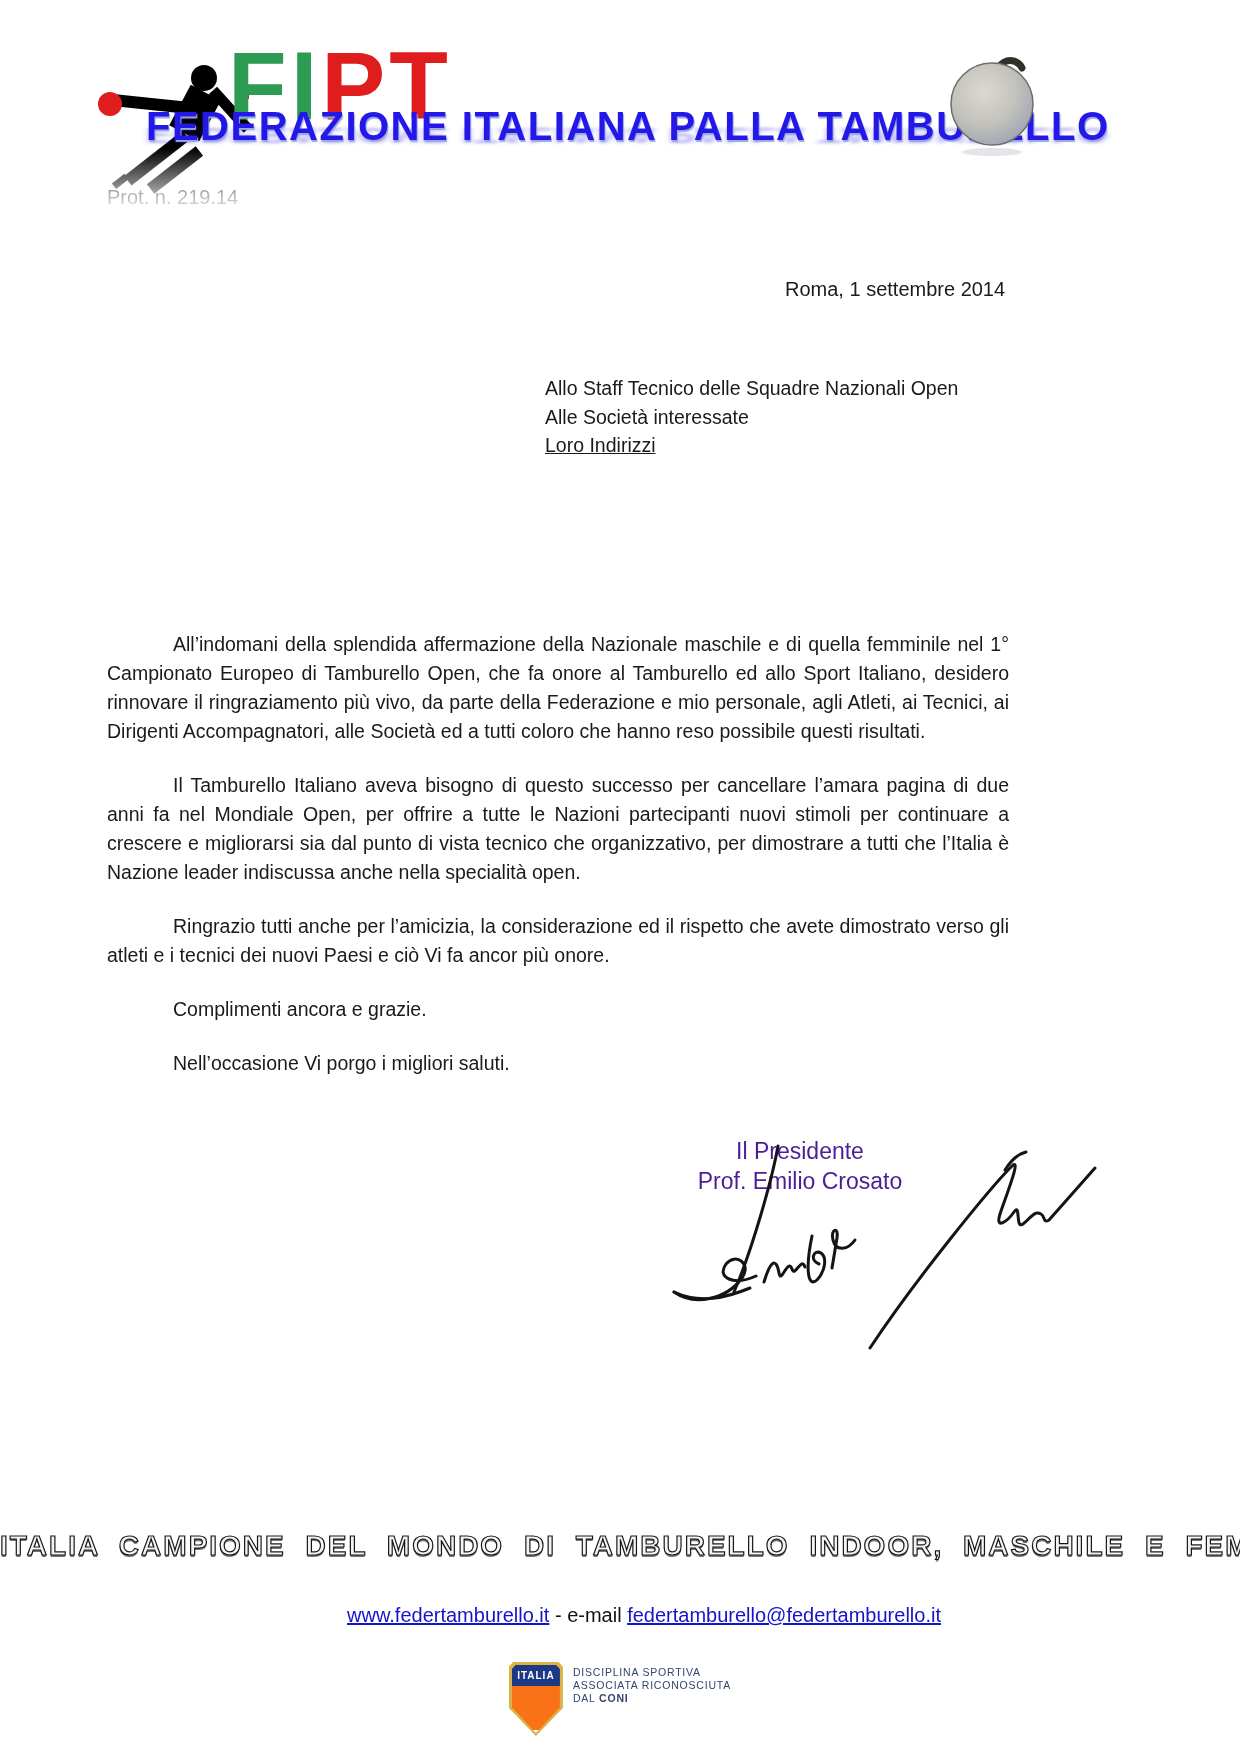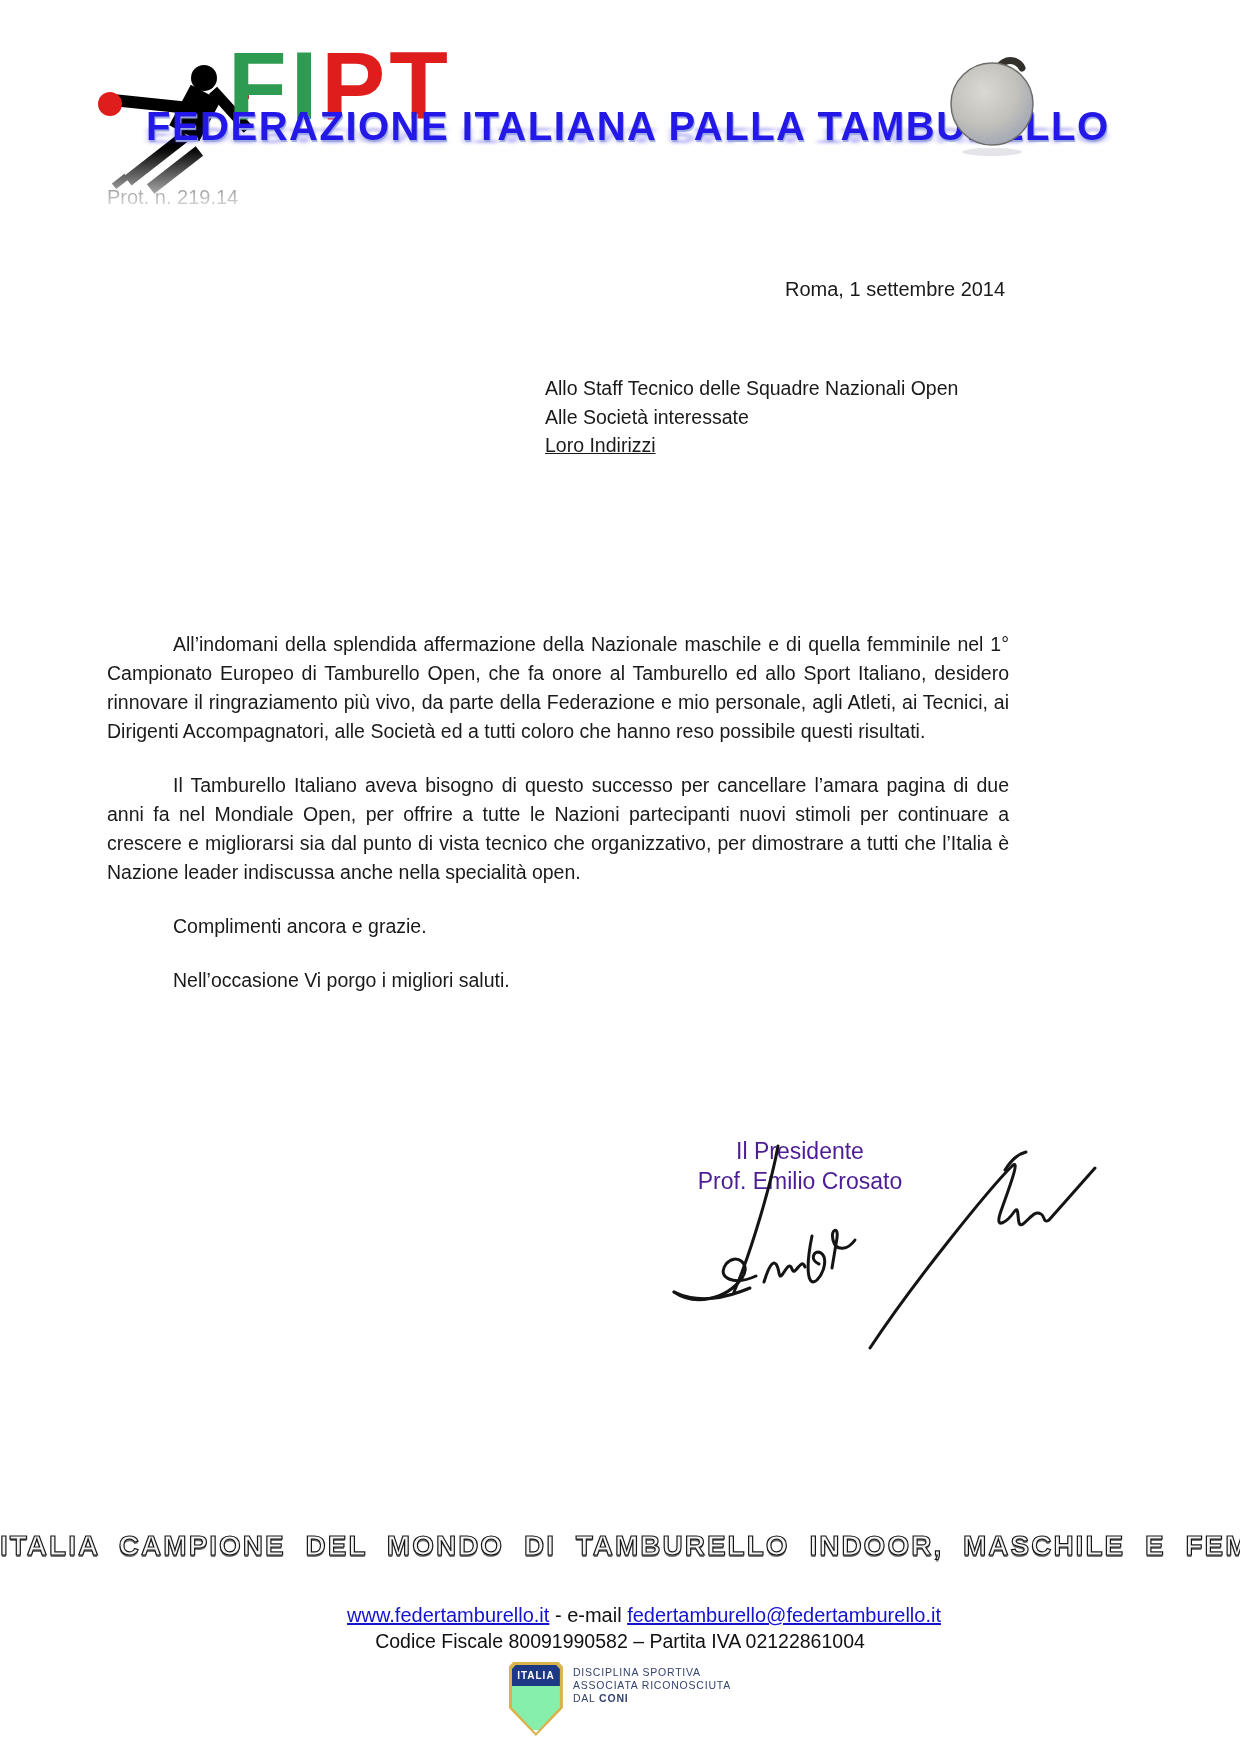--- a/index.html
+++ b/index.html
@@ -64,21 +64,21 @@
   .addr{position:absolute;left:0;top:1578px;width:1240px;text-align:center;font-size:20px;color:#111;}
   .linksline{position:absolute;left:0;top:1604px;width:1240px;text-align:center;font-size:20px;color:#111;margin-left:24px;}
   .linksline a{color:#1414cc;text-decoration:underline;}
   .fiscal{position:absolute;left:0;top:1630px;width:1240px;text-align:center;font-size:19.5px;color:#111;}
 
   .coni-badge{position:absolute;left:0;top:1662px;width:1240px;display:flex;justify-content:center;}
   .badge-inner{display:flex;align-items:flex-start;gap:10px;}
   .shield{width:54px;height:74px;background:#d9b34a;
     clip-path:polygon(8% 0,92% 0,100% 6%,100% 62%,50% 100%,0 62%,0 6%);
     display:flex;align-items:stretch;justify-content:stretch;}
-  .shield-in{margin:3px;flex:1;background:#86efac;
+  .shield-in{margin:3px;flex:1;background:#f97316;
     clip-path:polygon(8% 0,92% 0,100% 6%,100% 62%,50% 100%,0 62%,0 6%);
     display:flex;flex-direction:column;gap:44px;}
   .shield-top{height:21px;background:#1d3884;color:#fff;font-size:10px;font-weight:700;
     letter-spacing:1px;display:flex;align-items:center;justify-content:center;}
   .shield-flag{flex:1;display:flex;}
   .shield-flag .f1{flex:1;background:#169a4b;}
   .shield-flag .f2{flex:1;background:#ffffff;}
   .shield-flag .f3{flex:1;background:#d3212c;}
   .badge-text{font-size:10.5px;line-height:13px;letter-spacing:.8px;color:#35436f;padding-top:4px;}
   .badge-text b{font-weight:800;}
@@ -137,20 +137,21 @@
 
   <div class="recipients">
     <div>Allo Staff Tecnico delle Squadre Nazionali Open</div>
     <div>Alle Società interessate</div>
     <div class="ul">Loro Indirizzi</div>
   </div>
 
   <div class="body-text">
     <p>All’indomani della splendida affermazione della Nazionale maschile e di quella femminile nel 1° Campionato Europeo di Tamburello Open, che fa onore al Tamburello ed allo Sport Italiano, desidero rinnovare il ringraziamento più vivo, da parte della Federazione e mio personale, agli Atleti, ai Tecnici, ai Dirigenti Accompagnatori, alle Società ed a tutti coloro che hanno reso possibile questi risultati.</p>
     <p>Il Tamburello Italiano aveva bisogno di questo successo per cancellare l’amara pagina di due anni fa nel Mondiale Open, per offrire a tutte le Nazioni partecipanti nuovi stimoli per continuare a crescere e migliorarsi sia dal punto di vista tecnico che organizzativo, per dimostrare a tutti che l’Italia è Nazione leader indiscussa anche nella specialità open.</p>
+    <p>Ringrazio tutti anche per l’amicizia, la considerazione ed il rispetto che avete dimostrato verso gli atleti e i tecnici dei nuovi Paesi e ciò Vi fa ancor più onore.</p>
     <p class="no-justify">Complimenti ancora e grazie.</p>
     <p class="no-justify">Nell’occasione Vi porgo i migliori saluti.</p>
   </div>
 
   <div class="sig-block">
     <div>Il Presidente</div>
     <div>Prof. Emilio Crosato</div>
   </div>
   <svg class="sig-svg" width="440" height="220" viewBox="0 0 440 220">
     <g fill="none" stroke="#141414" stroke-width="3" stroke-linecap="round" stroke-linejoin="round">
@@ -162,21 +163,20 @@
       <path d="M172 128 l5 -30 c2 -12 -7 -9 -4 2 c3 12 15 10 22 0"></path>
       <path d="M210 208 C255 140 330 48 352 26 C362 16 346 56 340 74 c-5 16 7 8 14 -2 c7 -10 1 18 9 12 c7 -5 11 -14 18 -10 c4 2 2 10 8 6 l46 -52"></path>
       <path d="M345 30 C350 22 358 14 366 12"></path>
     </g>
   </svg>
 
   <div class="banner">ITALIA CAMPIONE DEL MONDO DI TAMBURELLO INDOOR, MASCHILE E FEMMINILE</div>
   <div class="linksline">
     <a href="#">www.federtamburello.it</a><span> - e-mail </span><a href="#">federtamburello@federtamburello.it</a>
   </div>
-  <div class="fiscal">Codice Fiscale 80091990582 – Partita IVA 02122861004</div>
 
   <div class="coni-badge">
     <div class="badge-inner">
       <div class="shield">
         <div class="shield-in">
           <div class="shield-top">ITALIA</div>
           <div class="shield-flag">
             <div class="f1"></div>
               <div class="f2"></div>
               <div class="f3"></div>

